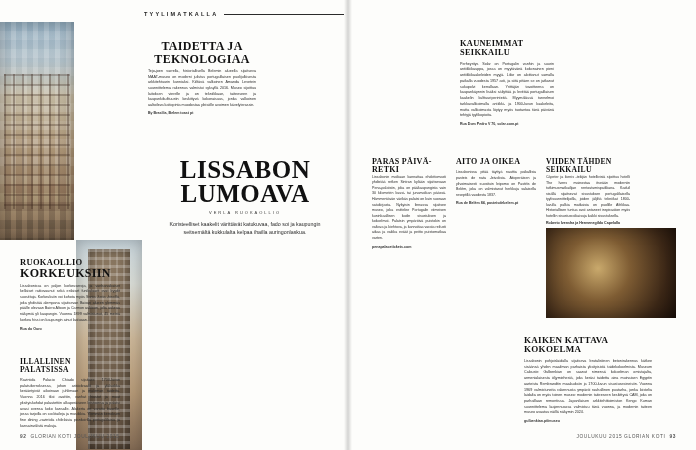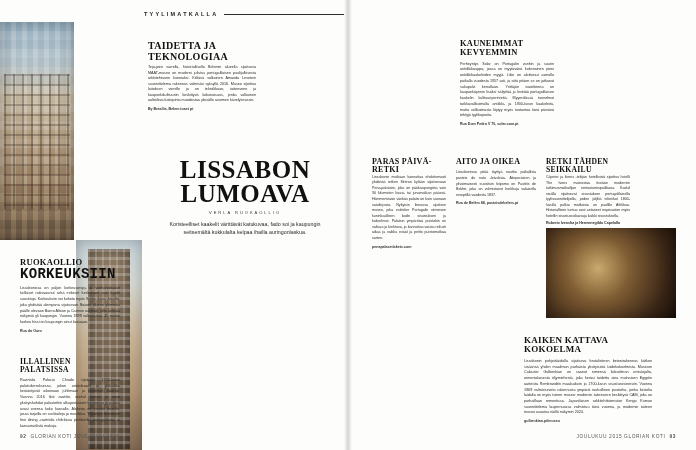--- a/index.html
+++ b/index.html
@@ -92,54 +92,54 @@
   <div class="imgbox ph-elevator" style="left:76px;top:22px;width:66px;height:218px;">
     <div class="vig"></div>
   </div>
 
   <div style="position:absolute;left:144px;top:11px;width:200px;display:flex;align-items:center;gap:6px;">
     <div class="kicker">TYYLIMATKALLA</div>
     <div class="rule" style="flex:1;"></div>
   </div>
 
   <div style="position:absolute;left:148px;top:40px;width:108px;">
-    <div class="sechead" style="font-size:10px;line-height:1.1;margin-bottom:3px;">TAIDETTA JA TEKNOLOGIAA</div>
+    <div class="sechead" style="font-size:12px;line-height:1.1;margin-bottom:3px;text-align:center;">TAIDETTA JA TEKNOLOGIAA</div>
     <div class="hl" style="font-size:3.7px;line-height:1.5;">Tejo-joen varrella, historiallisella Belemin alueella sijaitseva MAAT-museo on moderni julistus portugalilaisen puolijulkisesta arkkitehtuurin kunniaksi. Kiiltävä valkoinen Amanda Levetein suunnittelema rakennus valmistui syksyllä 2016. Museo sijoittuu laitoksen vierelle ja on tekniikkaan, taiteeseen ja kaupunkikulttuuriin keskittyvä kokonaisuus, jonka valkoinen aaltoileva kattopinta muodostaa yleisölle avoimen kävelyterassin.</div>
     <div class="cap" style="font-size:3.6px;margin-top:3px;font-weight:bold;">By Brasilia, Belem toast pt</div>
   </div>
 
   <div style="position:absolute;left:150px;top:158px;width:190px;text-align:center;">
     <div class="sechead" style="font-size:25px;line-height:0.96;letter-spacing:.5px;">LISSABON</div>
     <div class="sechead" style="font-size:25px;line-height:0.96;letter-spacing:.5px;">LUMOAVA</div>
     <div style="font-size:4px;letter-spacing:2px;margin-top:4px;color:#333;">VERLA RUOKAOLLIO</div>
     <div style="font-size:5.3px;line-height:1.45;margin-top:6px;color:#2a2a2a;padding:0 10px;">Koristeelliset kaakelit värittävät katukuvaa, fado soi ja kaupungin seitsemältä kukkulalta kelpaa ihailla auringonlaskua.</div>
   </div>
 
   <div style="position:absolute;left:20px;top:258px;width:100px;">
     <div class="sechead" style="font-size:8.5px;line-height:1.05;">RUOKAOLLIO</div>
-    <div class="sechead" style="font-size:14px;line-height:1.05;margin-bottom:4px;font-family:Liberation Mono, monospace;">KORKEUKSIIN</div>
+    <div class="sechead" style="font-size:12px;line-height:1.05;margin-bottom:4px;">KORKEUKSIIN</div>
     <div class="hl" style="font-size:3.7px;">Lissabonissa on paljon korkeuseroja, ja vanhanaikaiset kellaiset raitiovaunut sekä erilaiset funikulaarit ovat kyydit suosittuja. Korkeuksiin voi kohota myös Santa Justa -hissillä, joka yhdistää alempana sijaitsevan Baixan alueen ylemmäs päälle olevaan Bairro Altoon ja Carmon aukioon, jolta aukeaa näkymiä yli kaupungin. Vuonna 1899 valmistunut, 45 metriä korkea hissi on kaupungin ainut laatuaan.</div>
     <div class="cap" style="font-size:3.6px;margin-top:3px;font-weight:bold;">Rua do Ouro</div>
   </div>
 
   <div style="position:absolute;left:20px;top:358px;width:100px;">
     <div class="sechead" style="font-size:7.6px;line-height:1.05;margin-bottom:4px;">ILLALLINEN PALATSISSA</div>
     <div class="hl" style="font-size:3.7px;">Ravintola Palacio Chiado sijaitsee 1700-luvun palatsikerroksessa, johon aristokraatit ja yläluokka kerääntyivät aikoinaan juhlimaan ja maleman taidetta. Vuonna 2016 tilat avattiin, vanhat hiastot ja muut yksityiskohdat palautettiin alkuperäiseen loistoonsa ja palatsi avasi ovensa koko kansalle. Alakerta on varattu baarille, jossa tarjoilla on cocktaileja ja musiikkia. Ylemmän kerroksen fine dining -ravintola chilelaisia piankoirilla portugalilaisia ja kansainvälistä makuja.</div>
 
   </div>
 
   <div style="position:absolute;left:20px;top:434px;display:flex;align-items:center;gap:4px;">
     <div class="pagenum" style="font-weight:bold;">92</div>
     <div class="pagenum">GLORIAN KOTI JOULUKUU 2015</div>
   </div>
 
   <div class="gutter"></div>
 
   <div style="position:absolute;left:460px;top:40px;width:94px;">
-    <div class="sechead" style="font-size:8.4px;line-height:1.05;">KAUNEIMMAT KEVYEMMIN</div>
+    <div class="sechead" style="font-size:8.4px;line-height:1.05;">KAUNEIMMAT SEIKKAILU</div>
     <div class="hl" style="font-size:3.7px;margin-top:4px;">Perheyritys Solar on Portugalin vanhin ja suurin antiikkikauppa, jossa on myytävänä kokonainen pieni antiikkikaakeleiden myyjä. Liike on aloittanut samalla paikalla vuodesta 1957 asti, ja siitä pitäen se on jatkanut sukupolvi kerrallaan. Yrittäjän tavoitteena on kaupankäynnin lisäksi säilyttää ja levittää portugalilaisen kaakelin kulttuuriperinteitä. Myymälässä tunnelmoi tarkkavalikoimalla antiikki- ja 1900-luvun kaakeleita, mutta valikoimasta löytyy myös tuotantoa tänä päivänä tehtyjä tyylikopioita.</div>
     <div class="cap" style="font-size:3.6px;margin-top:3px;font-weight:bold;">Rua Dom Pedro V 70, solar.com.pt</div>
   </div>
 
   <div style="position:absolute;left:372px;top:158px;width:74px;opacity:0;"></div>
   <div style="position:absolute;left:372px;top:158px;width:74px;height:0;"></div>
 
   <div style="position:absolute;left:372px;top:158px;width:74px;">
   </div>
 
@@ -150,21 +150,21 @@
     <div class="cap" style="font-size:3.6px;margin-top:3px;font-weight:bold;">penapalacetickets.com</div>
   </div>
 
   <div style="position:absolute;left:456px;top:158px;width:80px;">
     <div class="sechead" style="font-size:8px;line-height:1.05;margin-bottom:4px;">AITO JA OIKEA</div>
     <div class="hl" style="font-size:3.6px;">Lissabonissa pitää täyttyä nauttia paikallisia pasteis de nata -leivoksia. Aitoperäisen ja ylivoimaisesti suosituin leipomo on Pastéis de Belém, joka on valmistanut herkkuja salaisella reseptillä vuodesta 1837.</div>
     <div class="cap" style="font-size:3.6px;margin-top:3px;font-weight:bold;">Rua de Belém 84, pasteisdebelem.pt</div>
   </div>
 
   <div style="position:absolute;left:546px;top:158px;width:84px;">
-    <div class="sechead" style="font-size:7.6px;line-height:1.05;">RETKI TÄHDEN</div>
+    <div class="sechead" style="font-size:7.6px;line-height:1.05;">VIIDEN TÄHDEN</div>
     <div class="sechead" style="font-size:7.6px;line-height:1.05;margin-bottom:1px;">SEIKKAILU</div>
     <div class="hl" style="font-size:3.6px;">Cápeter ja ikenis -tekijän hotellivisiä sijoittuu hotelli The Ivens mainostaa itseään moderniin tutkimusmatkailijan rentoutumispaikkana. Kaduil sisällä sijaitsevat sisustuksen portugalilaisella tyylisuunnittelijoilla, joiden jäljiltä tekniikat 1800-luvulla palkia matkaisia on puolille Afrikkaa. Historiallisen tuntua ovat antaneet inspiraation myös hotellin sisustusratkaisuja kaikki sisustuksella.</div>
     <div class="hl" style="font-size:3.6px;font-weight:bold;margin-top:2px;">Roberto Ivenshå ja Hermenegildo Capelolla</div>
     <div class="cap" style="font-size:3.6px;margin-top:3px;font-weight:bold;">Huone kahdelle alk. 450 e, theivenshotel.com</div>
   </div>
 
   <div class="imgbox ph-dark-interior" style="left:546px;top:228px;width:130px;height:90px;">
     <div class="vig"></div>
   </div>
 

